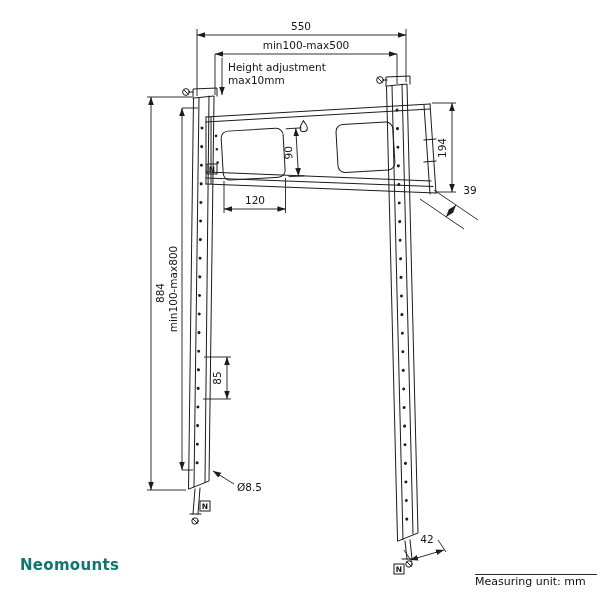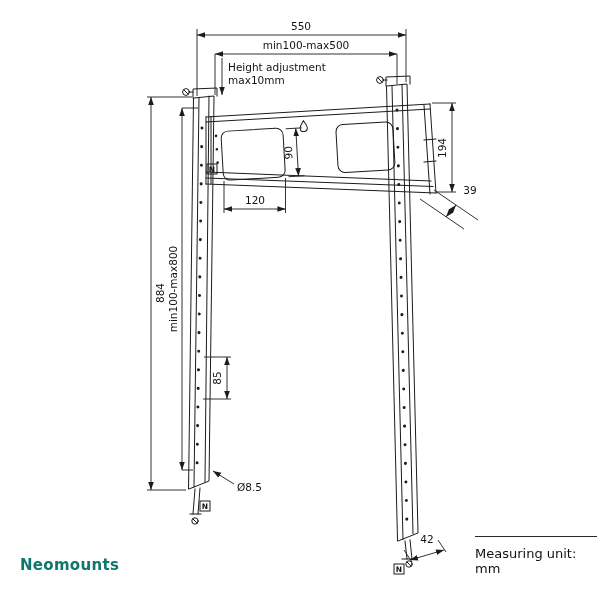--- a/index.html
+++ b/index.html
@@ -6,22 +6,22 @@
   html,body{width:600px;height:600px;background:#ffffff;overflow:hidden;position:relative;
     font-family:"DejaVu Sans","Liberation Sans",sans-serif}
   svg{position:absolute;left:0;top:0}
   .ln{stroke:#1c1c1c;stroke-width:1;fill:none;stroke-linecap:square}
   .dim{stroke:#1c1c1c;stroke-width:0.9;fill:none}
   .dots{stroke:#1c1c1c;fill:none;stroke-linecap:round}
   text{fill:#141414;font-size:10.5px;stroke:none;font-family:"DejaVu Sans","Liberation Sans",sans-serif}
   text.nmark{font-size:7.5px;font-weight:bold}
   .brand{position:absolute;left:20px;bottom:26px;font-size:15px;font-weight:700;
     color:#0f766e;letter-spacing:.3px}
-  .unit{position:absolute;right:3px;bottom:24px;width:122px;border-top:1.5px solid #2a2a2a;
-    padding-top:9px;font-size:13px;color:#111}
+  .unit{position:absolute;right:3px;bottom:12px;width:122px;border-top:1.5px solid #2a2a2a;
+    padding-top:0;font-size:11px;color:#111}
 </style>
 </head>
 <body>
 
 <svg width="600" height="600" viewBox="0 0 600 600">
   <defs>
     <marker id="arr" viewBox="0 0 10 10" refX="10" refY="5" markerWidth="9" markerHeight="9" orient="auto-start-reverse">
       <path d="M0,1.5 L10,5 L0,8.5 Z" fill="#1c1c1c"></path>
     </marker>
   </defs>

